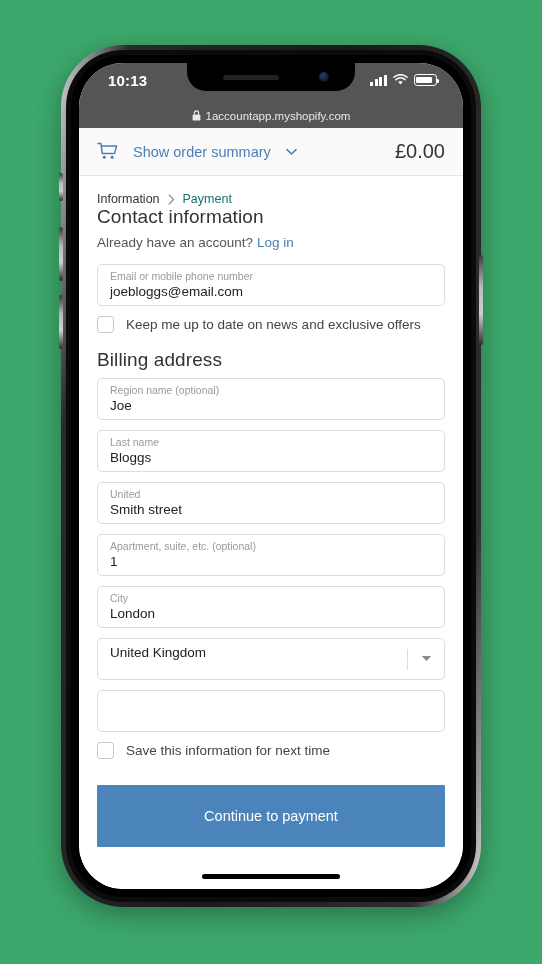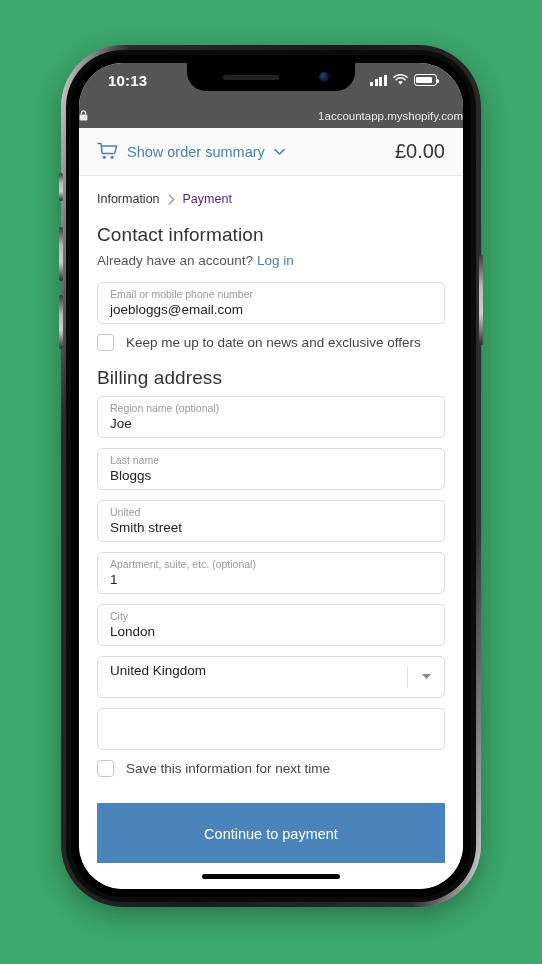--- a/index.html
+++ b/index.html
@@ -132,62 +132,61 @@
     background: radial-gradient(circle at 40% 35%, #2b3f6b 0%, #101a33 60%, #05070f 100%);
   }
 
   
   .urlbar {
     height: 25px;
     background: #555555;
     flex: none;
     display: flex;
     align-items: center;
-    justify-content: space-between;
+    justify-content: center;
     gap: 5px;
     color: #e8e8e8;
     font-size: 11.5px;
   }
   .lock-ico { display:block; }
 
   
   .summary {
     flex: none;
     height: 48px;
     background: #fafafa;
     border-bottom: 1px solid #e6e6e6;
     display: flex;
     align-items: center;
     padding: 0 18px;
   }
-  .summary-left { display: flex; align-items: center; gap: 9px; flex: 1; }
+  .summary-left { display: flex; align-items: center; gap: 15px; flex: 1; }
   .summary-label {
     color: #4a7fb5;
     font-size: 14.5px;
   }
   .chev-dn { display:block; }
   .summary-total { font-size: 20px; color: #333; }
 
   
   .page {
     flex: 1;
     background: #fff;
     padding: 16px 18px 0 18px;
     overflow: hidden;
   }
 
   .crumbs {
     display: flex;
     align-items: center;
     gap: 8px;
     font-size: 12.5px;
-    margin-bottom: 18px;
   }
   .crumb-cur { color: #333; }
-  .crumb-next { color: #4c1d95; }
+  .crumb-next { color: #0f766e; }
   .crumb-sep { display:block; }
 
   h2.sect {
     font-size: 19px;
     font-weight: normal;
     color: #333;
     margin-bottom: 7px;
     letter-spacing: .1px;
   }
 

